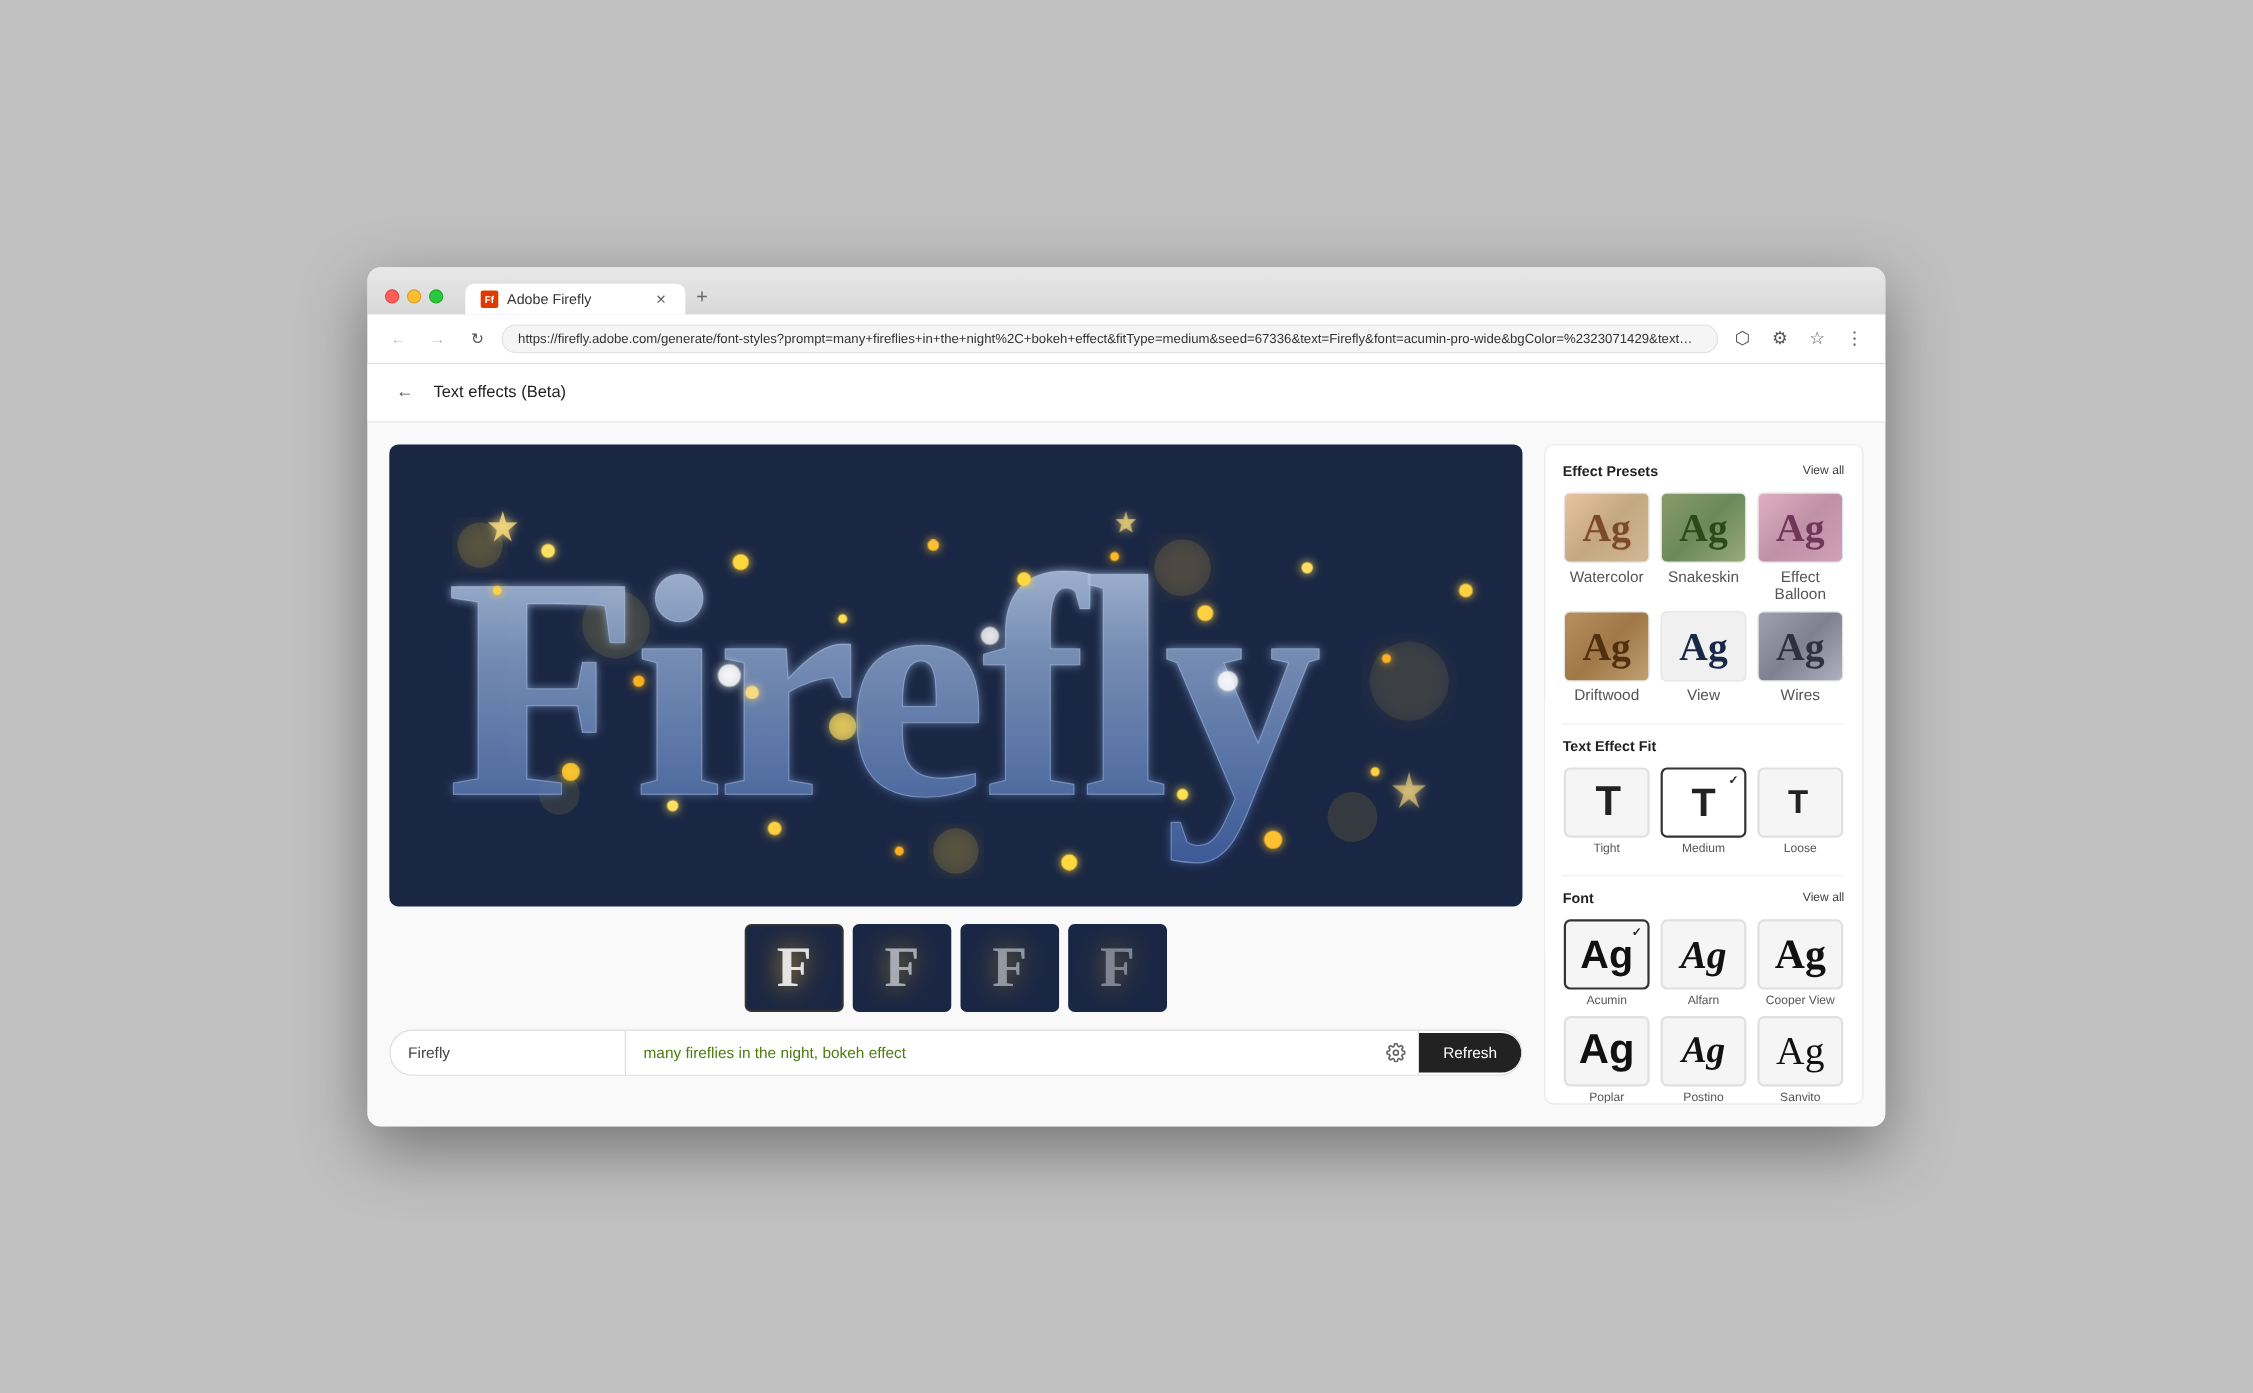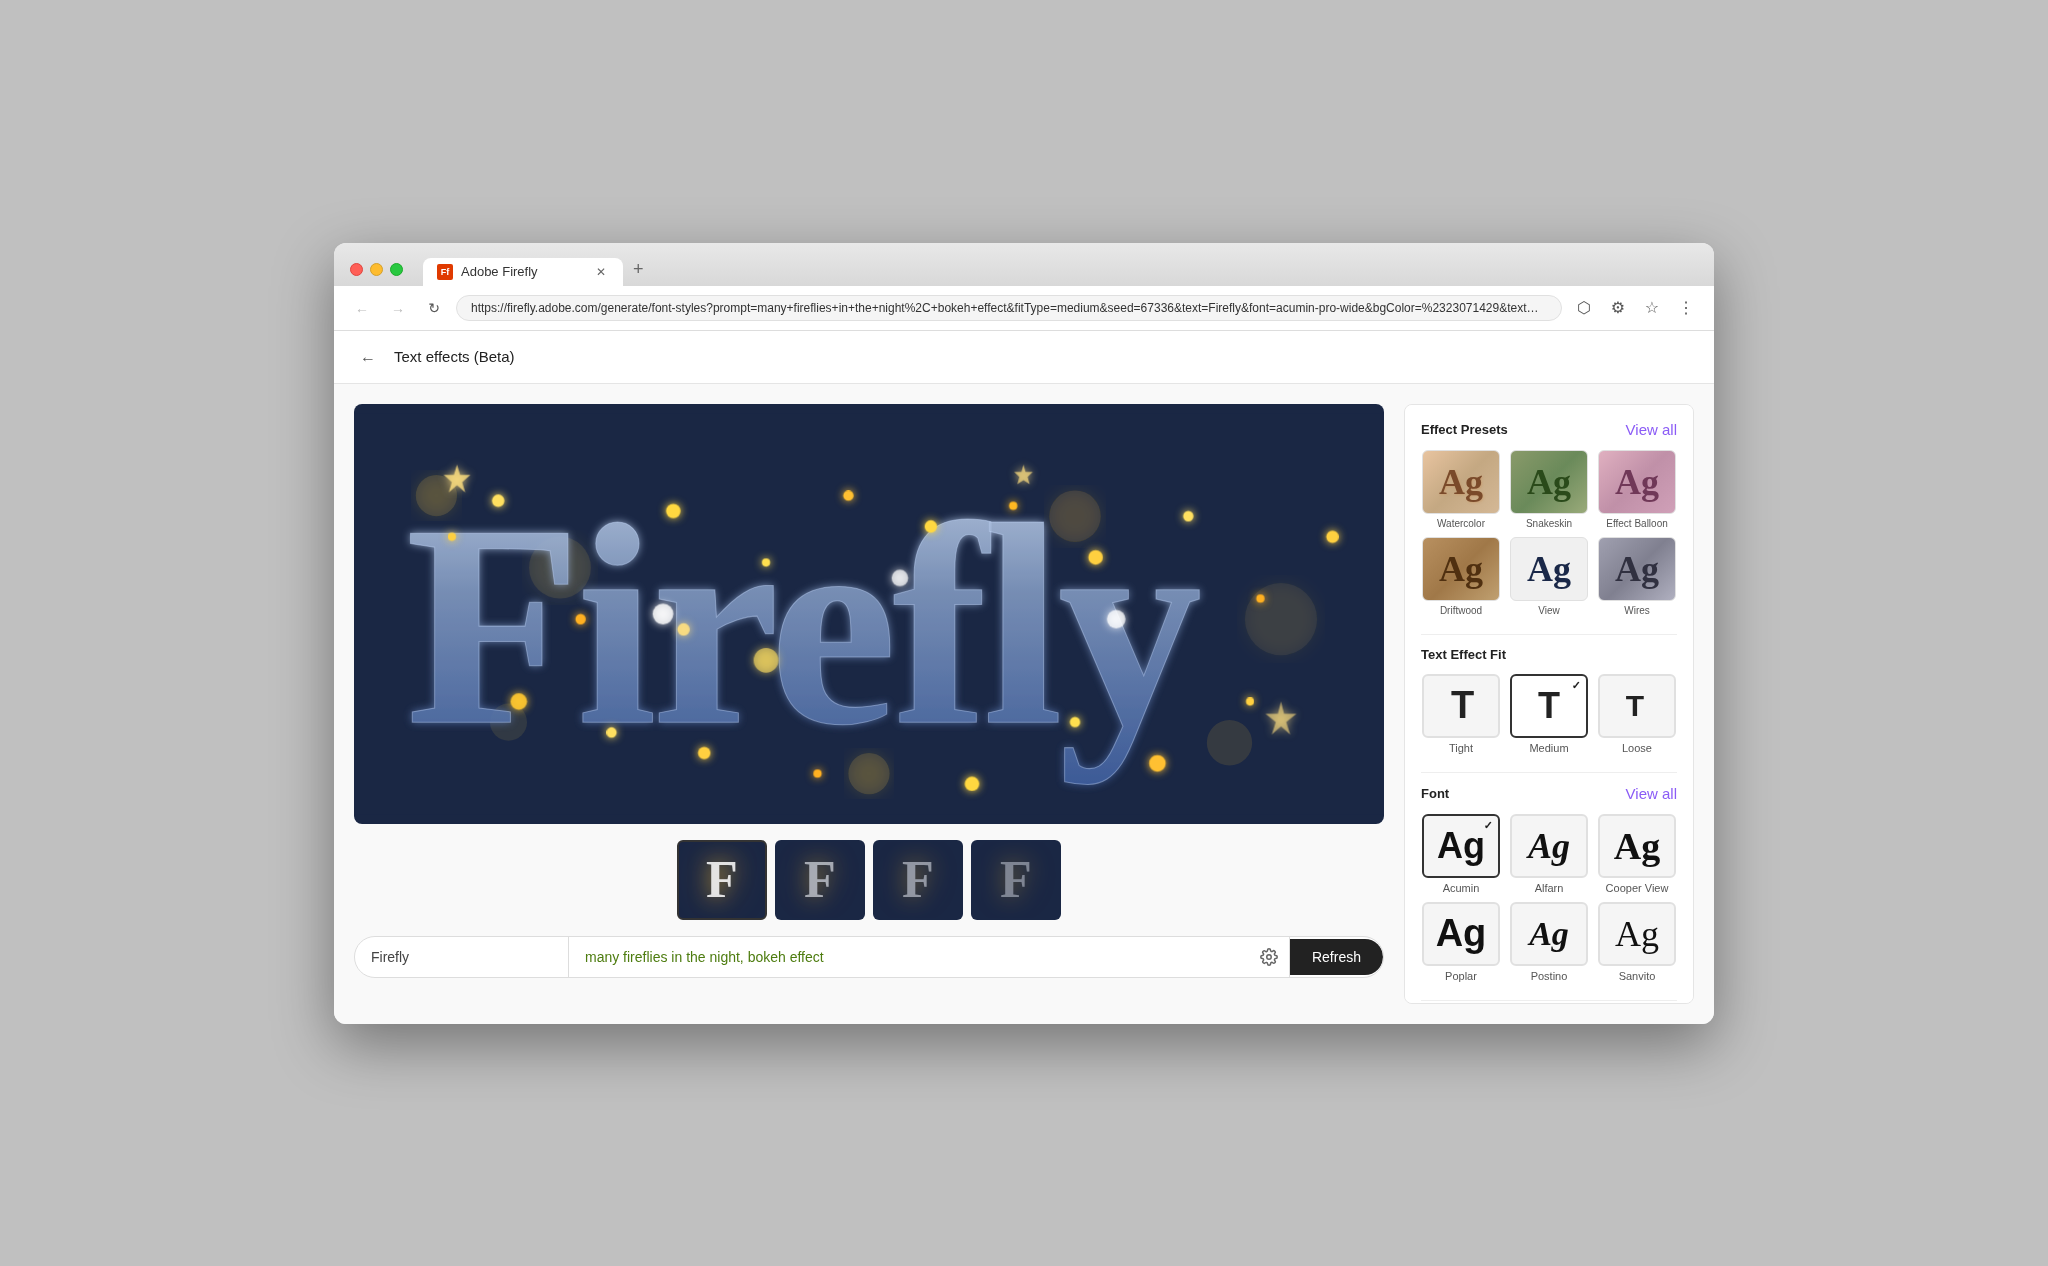--- a/index.html
+++ b/index.html
@@ -236,22 +236,22 @@
       justify-content: space-between;
       align-items: center;
       margin-bottom: 12px;
     }
     .section-title {
       font-size: 13px;
       font-weight: 600;
       color: #222;
     }
     .view-all-link {
-      font-size: 15px;
-      color: #8b5cf6;
+      font-size: 11px;
+      color: #404040;
       cursor: pointer;
       text-decoration: none;
     }
     .presets-grid {
       display: grid;
       grid-template-columns: repeat(3, 1fr);
       gap: 8px;
       margin-bottom: 18px;
     }
     .preset-item {
@@ -266,21 +266,21 @@
       border-radius: 6px;
       background: #f0f0f0;
       display: flex; align-items: center; justify-content: center;
       font-size: 32px;
       font-weight: 900;
       border: 1px solid #e0e0e0;
       overflow: hidden;
       position: relative;
     }
     .preset-label {
-      font-size: 10px;
+      font-size: 14px;
       color: #555;
       text-align: center;
     }
     
     .pt-watercolor { background: linear-gradient(135deg, #e8c4a0, #c4a882, #d4b896); color: #7a5a3a; }
     
     .pt-snakeskin { background: linear-gradient(135deg, #8a9a6a, #6a8a5a, #9aaa7a); color: #3a5a2a; }
     
     .pt-mylar { background: linear-gradient(135deg, #e0b0c0, #c090a8, #d0a0b8); color: #804060; }
     

